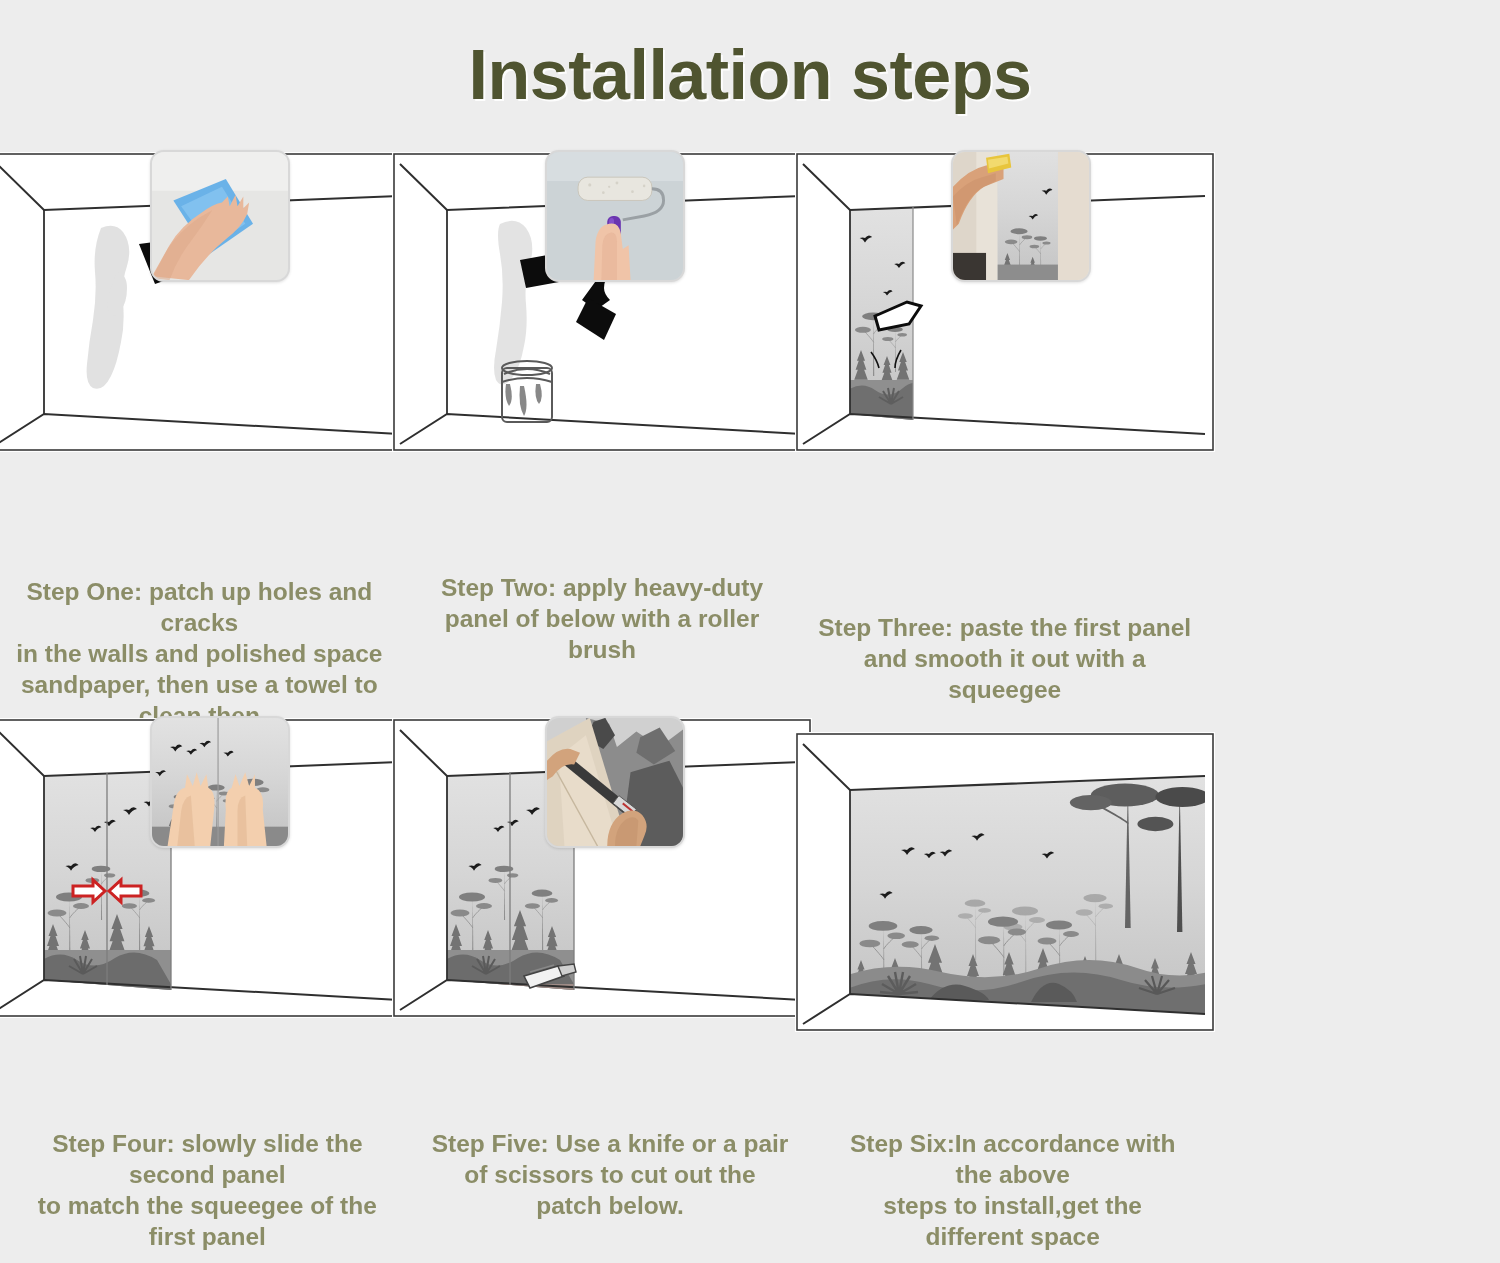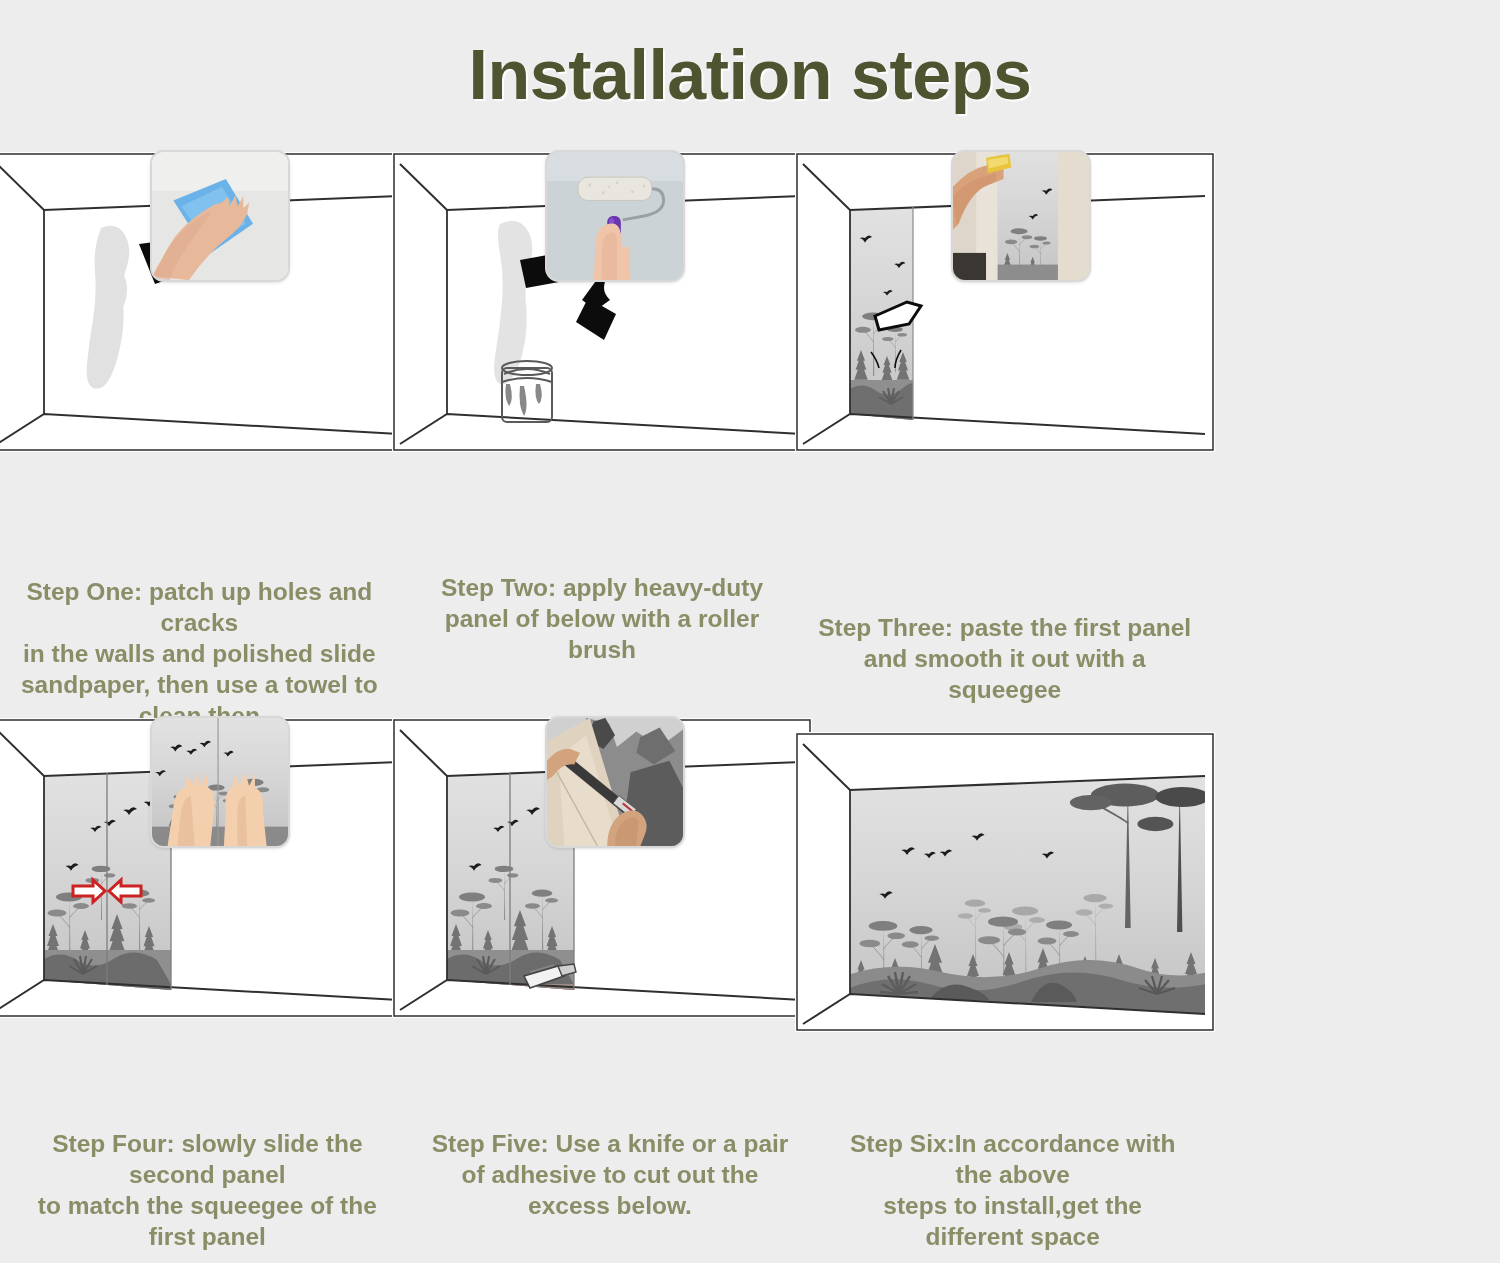--- a/index.html
+++ b/index.html
@@ -146,21 +146,21 @@
           <path d="M22 50 L76 28 L104 74 L58 106 Z" fill="#6ab2e8"></path>
           <path d="M30 56 L72 36 L96 74 L60 98 Z" fill="#87c4f0" opacity="0.8"></path>
           <path d="M36 78 L72 60 L86 82 L56 98 Z" fill="#5ea6de" opacity="0.6"></path>
 
           <path d="M0 128 L18 96 Q30 76 52 62 Q62 54 72 52 L78 46 L80 56 L86 44 L88 56 L94 46 L94 58 L100 52 L98 64 Q92 78 76 90 Q56 106 38 132 Z" fill="#e8b89b"></path>
           <path d="M0 130 L16 100 Q28 82 48 68 L62 60 Q52 76 40 92 Q26 110 18 132 Z" fill="#dda98a" opacity="0.55"></path>
         </svg>
       </div>
       <div class="caption cap-top">
         <div>Step One: patch up holes and cracks</div>
-        <div>in the walls and polished slide</div>
+        <div>in the walls and polished space</div>
         <div>sandpaper, then use a towel to clean then</div>
       </div>
     </div>
 
     <div class="cell">
       <div class="room-area">
         <svg class="room-svg" width="420" height="300" viewBox="0 0 420 300">
           <rect x="0" y="0" width="420" height="300" fill="#ffffff"></rect>
           <rect x="2" y="2" width="416" height="296" fill="none" stroke="#3a3a3a" stroke-width="1.6"></rect>
           <polygon points="55,58 410,44 410,282 55,262" fill="#ffffff"></polygon>
@@ -533,21 +533,21 @@
           <path d="M74 80 L92 94 L86 102 L68 88 Z" fill="#d8d8d8" stroke="#555" stroke-width="1"></path>
           <path d="M78 88 L88 96" stroke="#b33" stroke-width="2"></path>
 
           <path d="M0 44 Q12 30 24 32 L34 36 L28 48 Q16 46 6 60 L0 64 Z" fill="#d2a37c"></path>
           <path d="M62 132 Q62 108 78 98 Q90 92 98 100 Q106 110 100 122 L96 132 Z" fill="#d2a37c"></path>
           <path d="M70 132 Q70 112 82 104 Q90 100 94 106 L92 132 Z" fill="#c08f69" opacity="0.5"></path>
         </svg>
       </div>
       <div class="caption cap-bot">
         <div>Step Five: Use a knife or a pair</div>
-        <div>of adhesive to cut out the excess below.</div>
+        <div>of scissors to cut out the patch below.</div>
       </div>
     </div>
 
     <div class="cell">
       <div class="room-area" style="height:392px">
         <svg class="room-svg" width="420" height="300" viewBox="0 0 420 300" style="top:14px">
           <rect x="0" y="0" width="420" height="300" fill="#ffffff"></rect>
           <rect x="2" y="2" width="416" height="296" fill="none" stroke="#3a3a3a" stroke-width="1.6"></rect>
           <polygon points="8,12 55,58 55,262 8,292" fill="#ffffff"></polygon>
 

